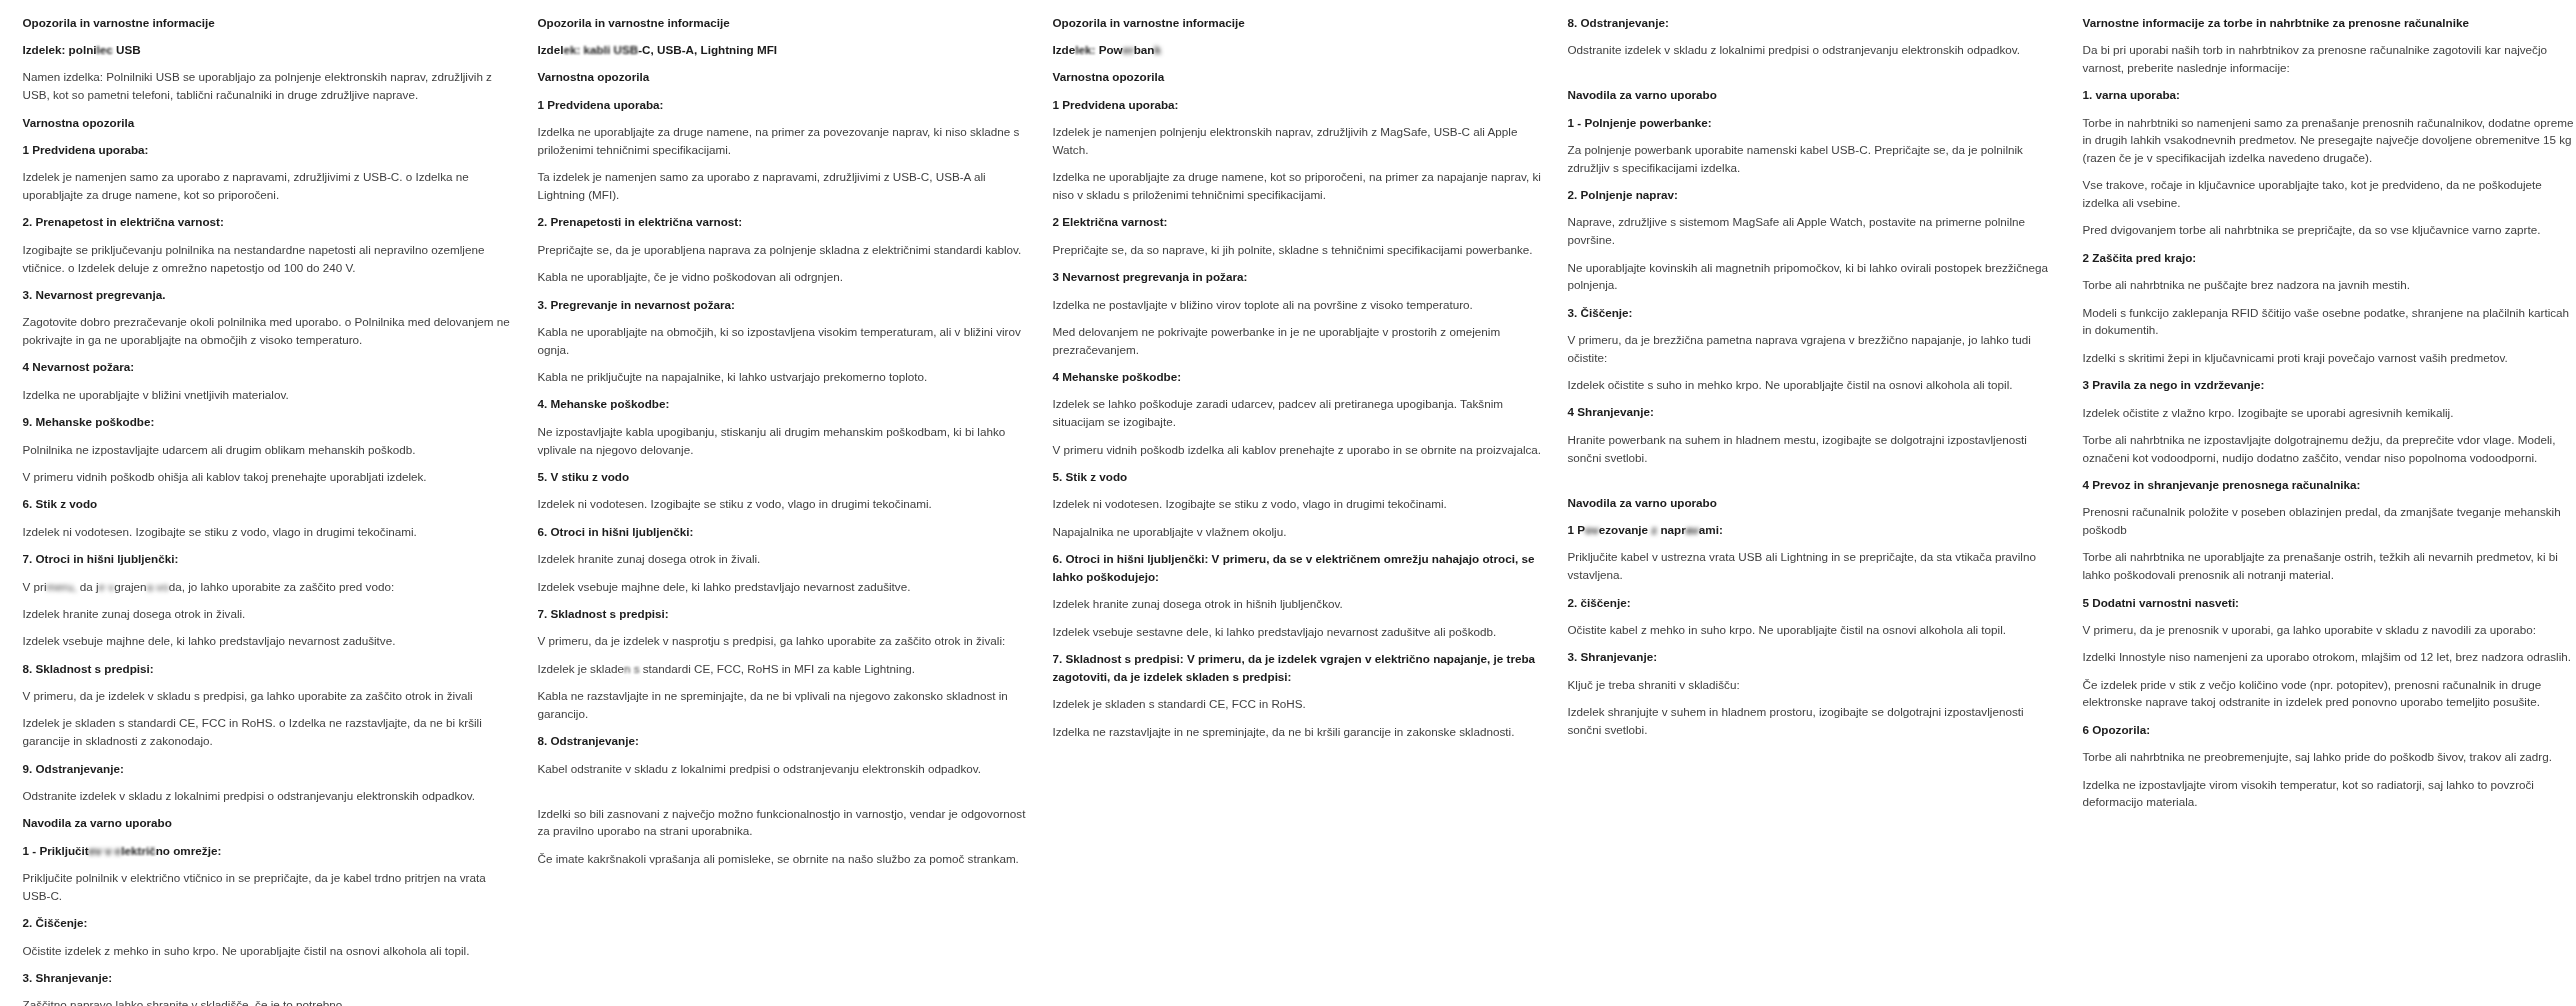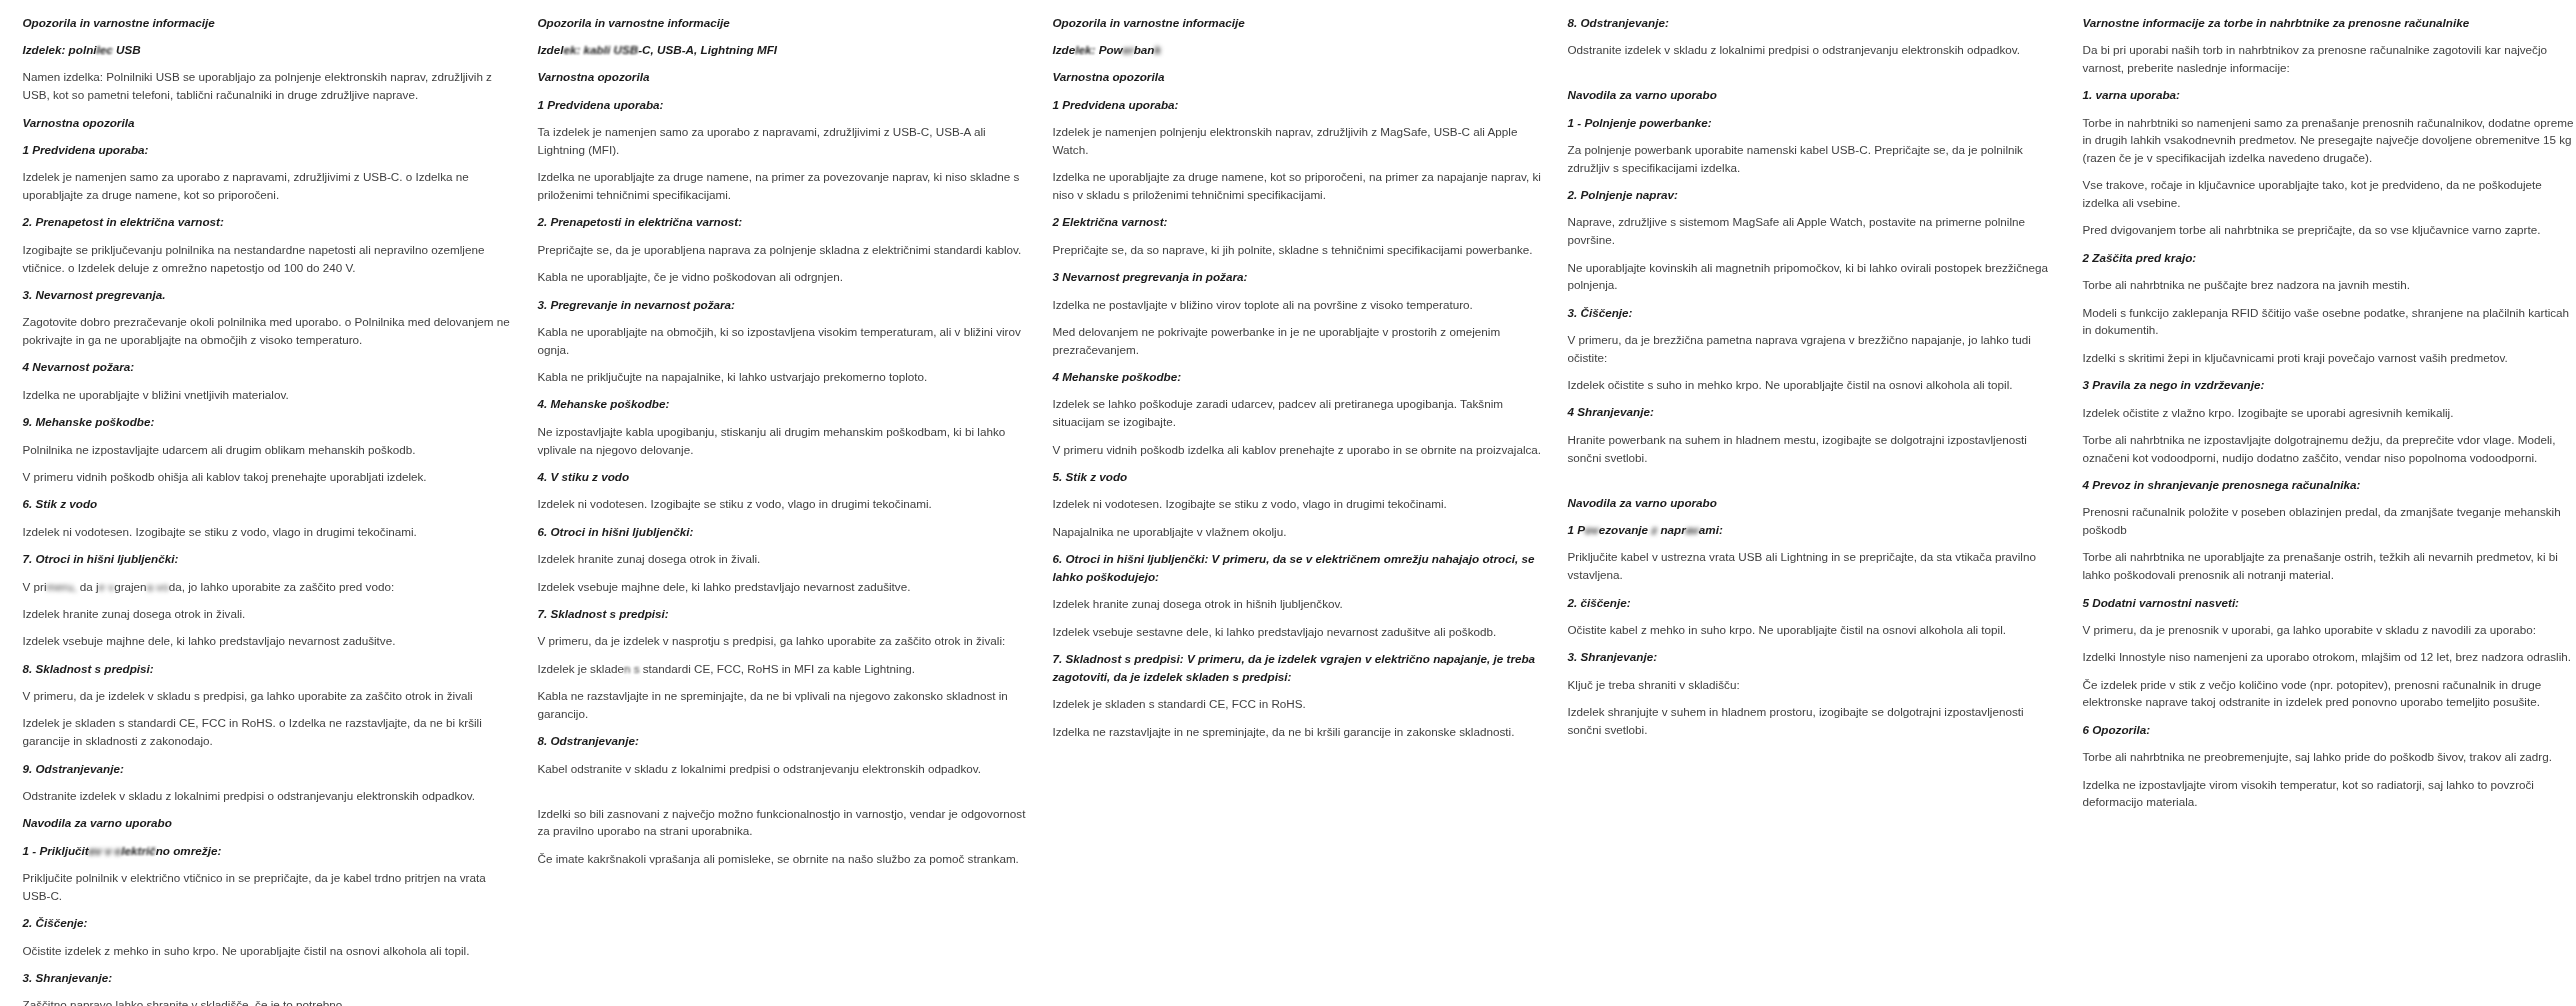--- a/index.html
+++ b/index.html
@@ -12,21 +12,20 @@
     display:flex;
     padding:13.7px 0 0 22.5px;
     gap:22px;
     box-sizing:border-box;
   }
   .col{width:493px;flex:0 0 auto;}
   .h1,.h2{
     font-size:11.7px;line-height:17.7px;
     font-weight:700;color:#1c1c1c;
     margin:0 0 9.7px 0;
-    font-style:italic;
   }
   .p{
     font-size:11.7px;line-height:17.7px;
     font-weight:400;color:#3f3f3f;
     margin:0 0 9.7px 0;
   }
   .spacer{height:17.7px;}
   .blur1{filter:blur(0.9px);}
   .blur2{filter:blur(2.1px);}
 </style>
@@ -67,31 +66,31 @@
       <div class="h2">2. Čiščenje:</div>
       <div class="p">Očistite izdelek z mehko in suho krpo. Ne uporabljajte čistil na osnovi alkohola ali topil.</div>
       <div class="h2">3. Shranjevanje:</div>
       <div class="p">Zaščitno napravo lahko shranite v skladišče, če je to potrebno</div>
     </div>
     <div class="col">
       <div class="h1">Opozorila in varnostne informacije</div>
       <div class="h2"><span>Izdel</span><span class="blur1">ek: kabli USB</span><span>-C, USB-A, Lightning MFI</span></div>
       <div class="h2">Varnostna opozorila</div>
       <div class="h2">1 Predvidena uporaba:</div>
+      <div class="p">Izdelka ne uporabljajte za druge namene, na primer za povezovanje naprav, ki niso skladne s priloženimi tehničnimi specifikacijami.</div>
       <div class="p">Ta izdelek je namenjen samo za uporabo z napravami, združljivimi z USB-C, USB-A ali Lightning (MFI).</div>
-      <div class="p">Izdelka ne uporabljajte za druge namene, na primer za povezovanje naprav, ki niso skladne s priloženimi tehničnimi specifikacijami.</div>
       <div class="h2">2. Prenapetosti in električna varnost:</div>
       <div class="p">Prepričajte se, da je uporabljena naprava za polnjenje skladna z električnimi standardi kablov.</div>
       <div class="p">Kabla ne uporabljajte, če je vidno poškodovan ali odrgnjen.</div>
       <div class="h2">3. Pregrevanje in nevarnost požara:</div>
       <div class="p">Kabla ne uporabljajte na območjih, ki so izpostavljena visokim temperaturam, ali v bližini virov ognja.</div>
       <div class="p">Kabla ne priključujte na napajalnike, ki lahko ustvarjajo prekomerno toploto.</div>
       <div class="h2">4. Mehanske poškodbe:</div>
       <div class="p">Ne izpostavljajte kabla upogibanju, stiskanju ali drugim mehanskim poškodbam, ki bi lahko vplivale na njegovo delovanje.</div>
-      <div class="h2">4. V stiku z vodo</div>
+      <div class="h2">5. V stiku z vodo</div>
       <div class="p">Izdelek ni vodotesen. Izogibajte se stiku z vodo, vlago in drugimi tekočinami.</div>
       <div class="h2">6. Otroci in hišni ljubljenčki:</div>
       <div class="p">Izdelek hranite zunaj dosega otrok in živali.</div>
       <div class="p">Izdelek vsebuje majhne dele, ki lahko predstavljajo nevarnost zadušitve.</div>
       <div class="h2">7. Skladnost s predpisi:</div>
       <div class="p">V primeru, da je izdelek v nasprotju s predpisi, ga lahko uporabite za zaščito otrok in živali:</div>
       <div class="p"><span>Izdelek je sklade</span><span class="blur1">n s </span><span>standardi CE, FCC, RoHS in MFI za kable Lightning.</span></div>
       <div class="p">Kabla ne razstavljajte in ne spreminjajte, da ne bi vplivali na njegovo zakonsko skladnost in garancijo.</div>
       <div class="h2">8. Odstranjevanje:</div>
       <div class="p">Kabel odstranite v skladu z lokalnimi predpisi o odstranjevanju elektronskih odpadkov.</div>

